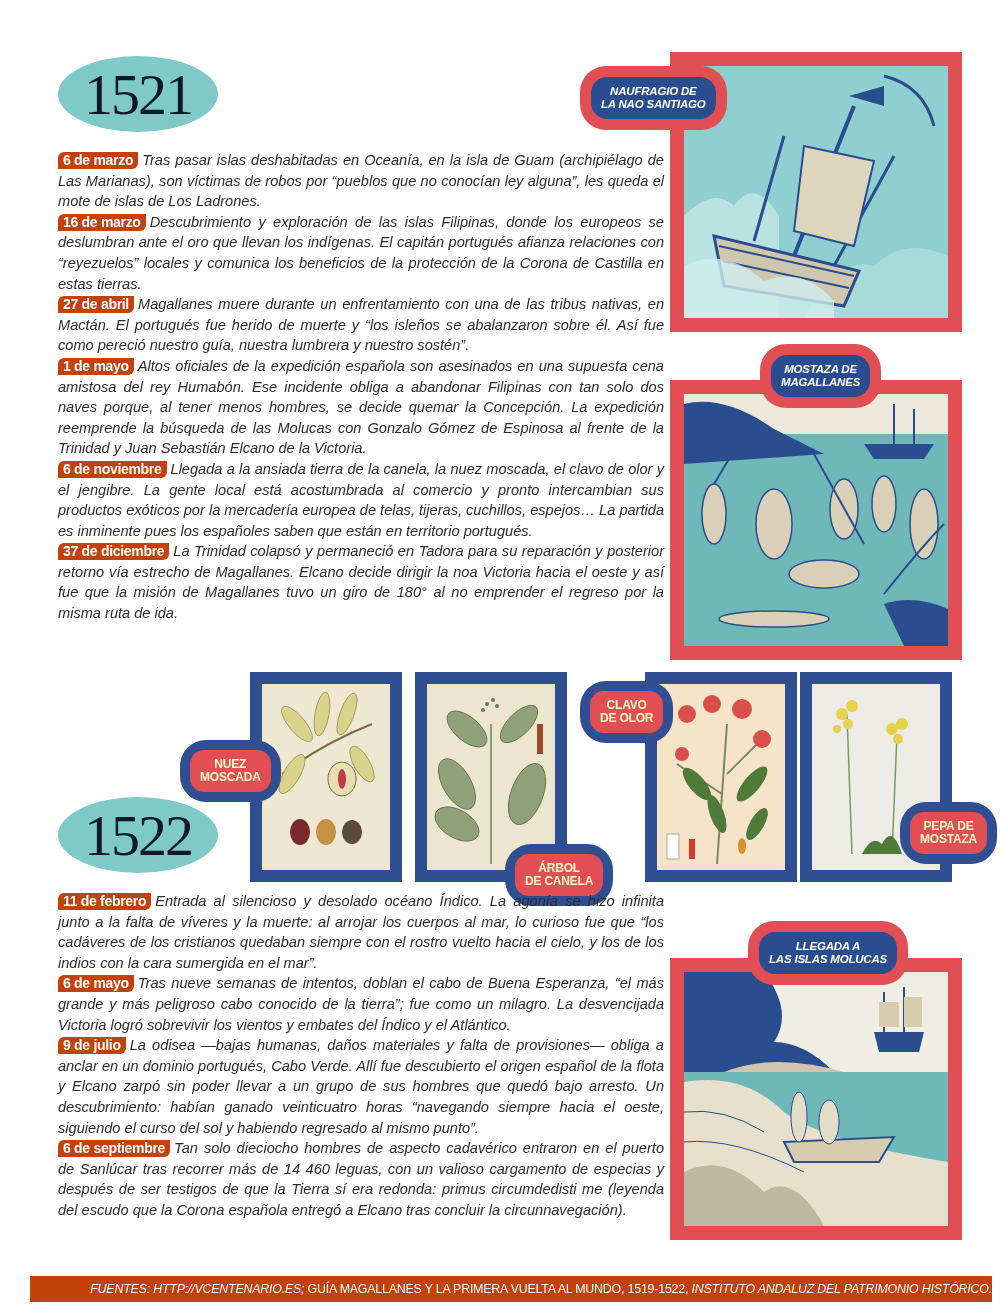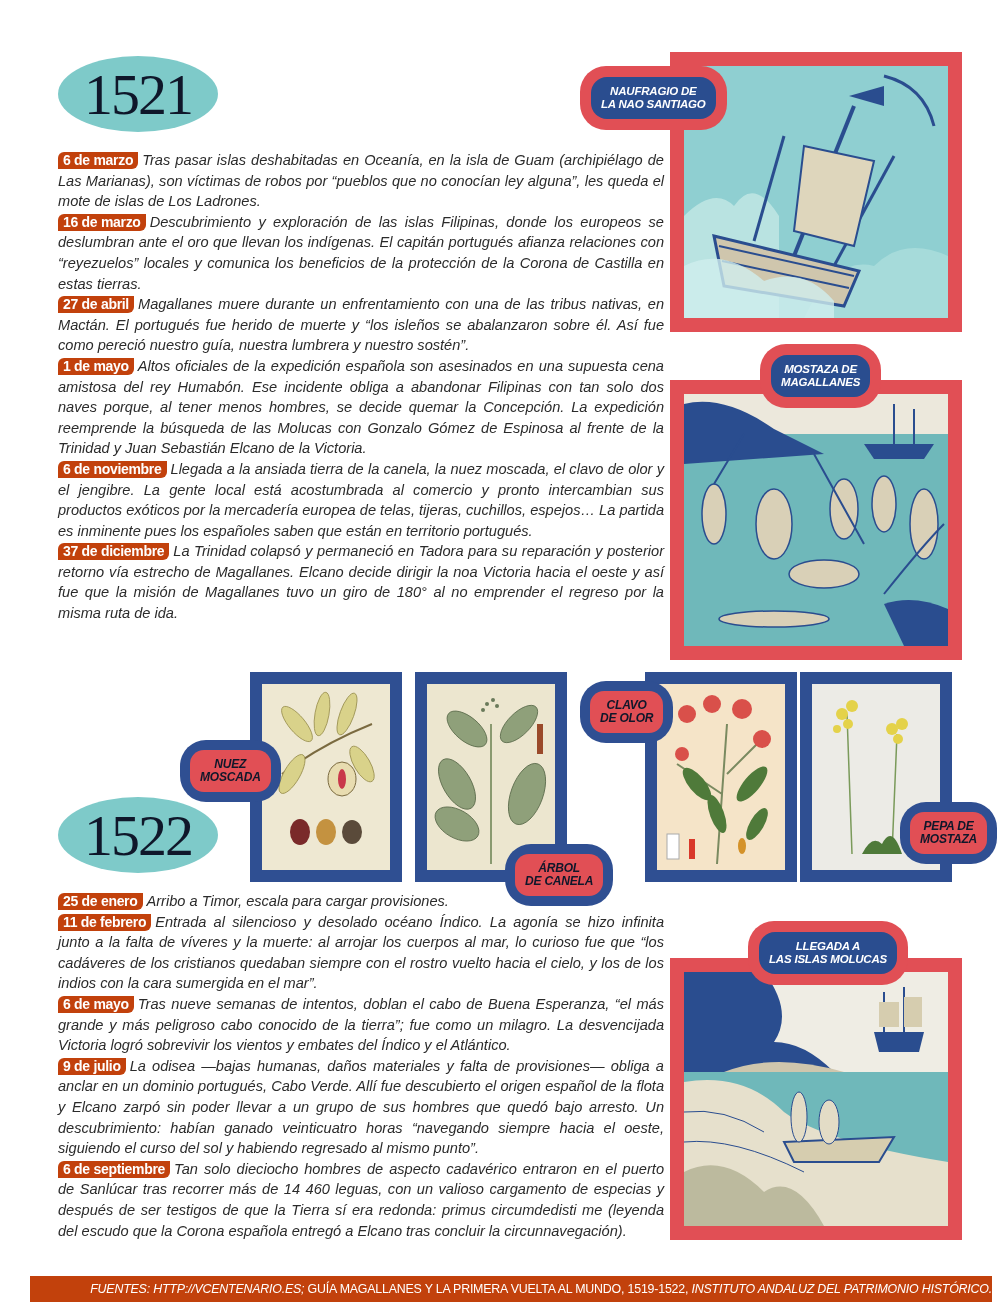--- a/index.html
+++ b/index.html
@@ -29,21 +29,21 @@
   .label-red-ring .inner {
     background: #2a4d8f; color: #ffffff; border-radius: 16px; font-weight: bold; font-style: italic;
     font-size: 11.5px; line-height: 13px; text-align: center; padding: 8px 10px; white-space: nowrap; letter-spacing: -0.2px;
   }
 
   .spice-frame { position: absolute; border: 12px solid #2f4f92; overflow: hidden; background: #efe8d3; }
   .label-navy-ring {
     position: absolute; background: #2f4f92; border-radius: 26px; padding: 10px;
   }
   .label-navy-ring .inner {
-    background: #e14f55; color: #0f172a; border-radius: 14px; font-weight: bold; font-style: italic;
+    background: #e14f55; color: #fef9c3; border-radius: 14px; font-weight: bold; 
     font-size: 12px; line-height: 13px; text-align: center; padding: 8px 10px; white-space: nowrap; letter-spacing: -0.2px;
   }
 
   .footer {
     position: absolute; left: 30px; top: 1276px; width: 962px; height: 26px; background: #c2410c; color: #ffffff;
     font-size: 12.4px; line-height: 26px; text-align: right; white-space: nowrap; letter-spacing: -0.2px;
   }
   .footer i { font-style: italic; }
 </style>
 </head>
@@ -213,21 +213,20 @@
     <div>PEPA DE</div>
     <div>MOSTAZA</div>
   </div>
 </div>
 
 <div class="year-oval" style="left:58px; top:797px;">
   <span>1522</span>
 </div>
 
 <div class="timeline" style="top:891px; width:606px;">
-  <p class="entry"><span class="date">25 de enero</span><span>Arribo a Timor, escala para cargar provisiones.</span></p>
   <p class="entry"><span class="date">11 de febrero</span><span>Entrada al silencioso y desolado océano Índico. La agonía se hizo infinita junto a la falta de víveres y la muerte: al arrojar los cuerpos al mar, lo curioso fue que “los cadáveres de los cristianos quedaban siempre con el rostro vuelto hacia el cielo, y los de los indios con la cara sumergida en el mar”.</span></p>
   <p class="entry"><span class="date">6 de mayo</span><span>Tras nueve semanas de intentos, doblan el cabo de Buena Esperanza, “el más grande y más peligroso cabo conocido de la tierra”; fue como un milagro. La desvencijada Victoria logró sobrevivir los vientos y embates del Índico y el Atlántico.</span></p>
   <p class="entry"><span class="date">9 de julio</span><span>La odisea —bajas humanas, daños materiales y falta de provisiones— obliga a anclar en un dominio portugués, Cabo Verde. Allí fue descubierto el origen español de la flota y Elcano zarpó sin poder llevar a un grupo de sus hombres que quedó bajo arresto. Un descubrimiento: habían ganado veinticuatro horas “navegando siempre hacia el oeste, siguiendo el curso del sol y habiendo regresado al mismo punto”.</span></p>
   <p class="entry"><span class="date">6 de septiembre</span><span>Tan solo dieciocho hombres de aspecto cadavérico entraron en el puerto de Sanlúcar tras recorrer más de 14 460 leguas, con un valioso cargamento de especias y después de ser testigos de que la Tierra sí era redonda: primus circumdedisti me (leyenda del escudo que la Corona española entregó a Elcano tras concluir la circunnavegación).</span></p>
 </div>
 
 <div class="ill-frame" style="left:670px; top:958px; width:292px; height:282px;">
   <svg class="art" viewBox="0 0 264 254" preserveAspectRatio="none" width="100%" height="100%">
     <rect width="264" height="254" fill="#efede4"></rect>
     <path d="M0 0 L80 0 Q110 40 90 70 Q120 70 150 100 L0 110Z" fill="#2a4d8f"></path>

